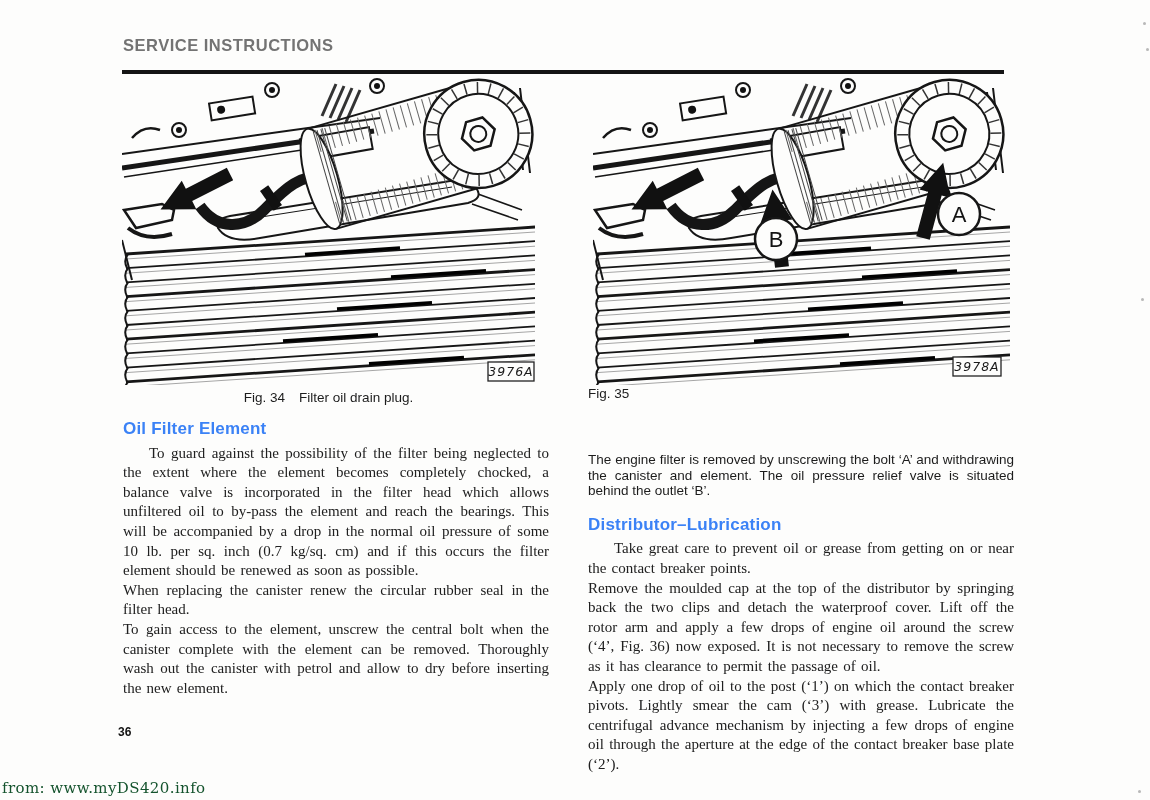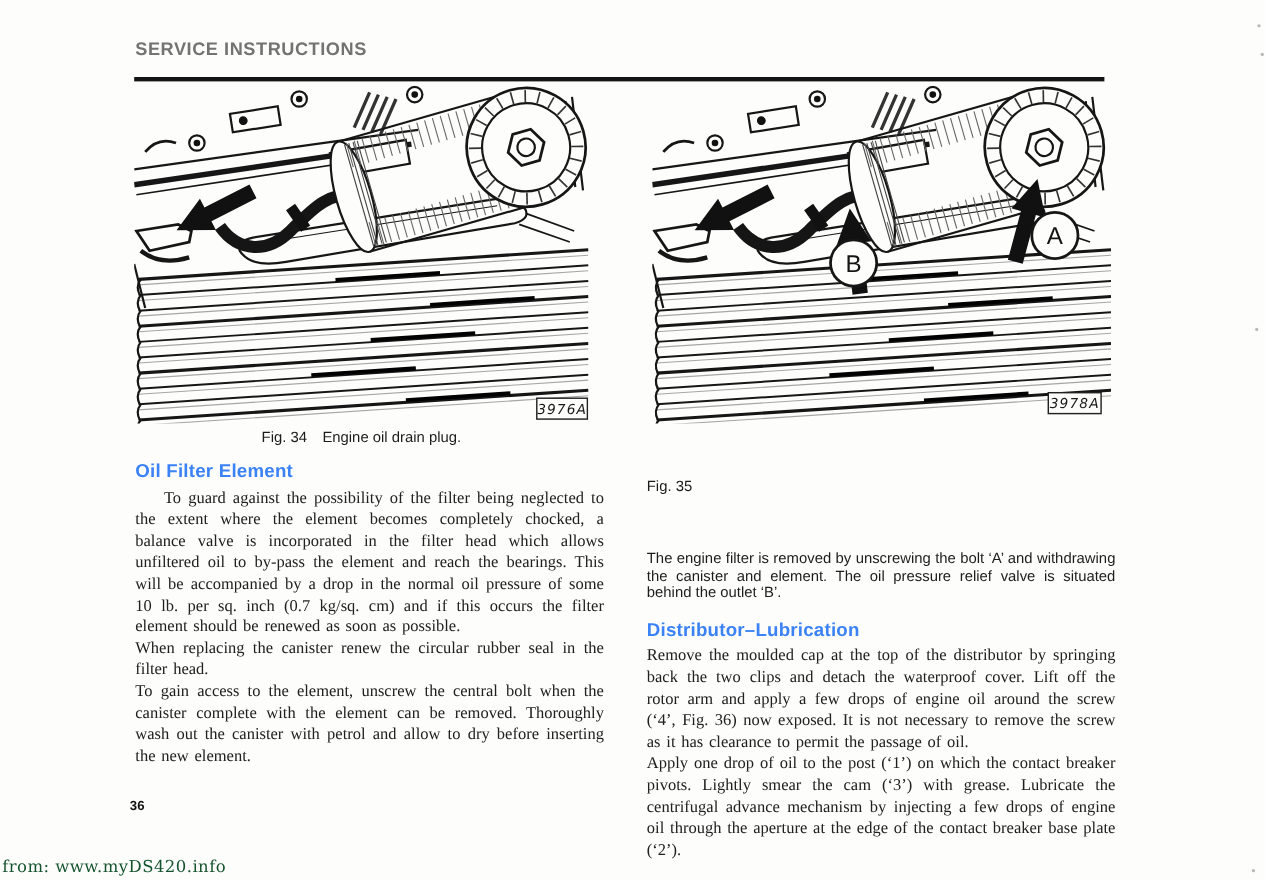--- a/index.html
+++ b/index.html
@@ -10,21 +10,21 @@
        letter-spacing:.5px;color:#737373;}
   .rule{position:absolute;left:122px;top:70px;width:882px;height:4px;background:#141414;}
   
   .fig{position:absolute;top:78px;}
   .fig svg{display:block;}
   #fig34{left:122px;width:413px;height:307px;}
   #fig35{left:593px;width:417px;height:307px;}
   
   .cap{position:absolute;font-size:13.5px;line-height:15.6px;color:#1c1c1c;}
   .cap-center{left:122px;top:390px;width:413px;text-align:center;}
-  .cap-label{white-space:nowrap;margin-top:48px;}
+  .cap-label{white-space:nowrap;}
   .cap-center .cap-label{margin-right:14px;}
   
   .col{position:absolute;width:426px;font-size:15px;line-height:19.6px;
        text-align:justify;color:#202020;}
   #leftcol{left:123px;top:419px;}
   #rightcol{left:588px;top:386px;}
   .cap-hang{display:flex;font-size:13.5px;line-height:15.6px;text-align:justify;}
   .cap-hang .cap-label{width:66px;flex:0 0 66px;}
   .cap-hang .cap-text{flex:1;}
   h2.sec{font-size:17px;font-weight:bold;margin:0 0 5px 0;color:#3b82f6;
@@ -395,36 +395,37 @@
         <text class="callout" x="366" y="144" text-anchor="middle">A</text>
       </g>
       <g>
         <rect x="360" y="279" width="48" height="19" fill="#fdfdfc" stroke="#222" stroke-width="1.3"></rect>
         <text class="ref" x="384" y="293" text-anchor="middle">3978A</text>
       </g>
     </svg>
   </div>
 
   <div class="cap cap-center">
-    <span class="cap-label">Fig. 34</span><span class="cap-text">Engine oil drain plug.</span>
+    <span class="cap-label">Fig. 34</span><span class="cap-text">Filter oil drain plug.</span>
   </div>
 
   <div class="col" id="leftcol">
     <h2 class="sec">Oil Filter Element</h2>
     <p class="indent">To guard against the possibility of the filter being neglected to the extent where the element becomes completely chocked, a balance valve is incorporated in the filter head which allows unfiltered oil to by-pass the element and reach the bearings. This will be accompanied by a drop in the normal oil pressure of some 10 lb. per sq. inch (0.7 kg/sq. cm) and if this occurs the filter element should be renewed as soon as possible.</p>
     <p>When replacing the canister renew the circular rubber seal in the filter head.</p>
     <p>To gain access to the element, unscrew the central bolt when the canister complete with the element can be removed. Thoroughly wash out the canister with petrol and allow to dry before inserting the new element.</p>
   </div>
 
   <div class="col" id="rightcol">
     <div class="cap cap-hang" style="position:static;flex-direction:column;">
       <span class="cap-label">Fig. 35</span>
       <span class="cap-text">The engine filter is removed by unscrewing the bolt ‘A’ and withdrawing the canister and element. The oil pressure relief valve is situated behind the outlet ‘B’.</span>
     </div>
     <h2 class="sec">Distributor–Lubrication</h2>
+    <p class="indent">Take great care to prevent oil or grease from getting on or near the contact breaker points.</p>
     <p>Remove the moulded cap at the top of the distributor by springing back the two clips and detach the waterproof cover. Lift off the rotor arm and apply a few drops of engine oil around the screw (‘4’, Fig. 36) now exposed. It is not necessary to remove the screw as it has clearance to permit the passage of oil.</p>
     <p>Apply one drop of oil to the post (‘1’) on which the contact breaker pivots. Lightly smear the cam (‘3’) with grease. Lubricate the centrifugal advance mechanism by injecting a few drops of engine oil through the aperture at the edge of the contact breaker base plate (‘2’).</p>
   </div>
 
   <div class="wmark">from: www.myDS420.info</div>
   <div class="pgnum">36</div>
 
   <div class="speck" style="left:1143px;top:22px;"></div>
   <div class="speck" style="left:1146px;top:48px;"></div>
   <div class="speck" style="left:1141px;top:298px;"></div>

